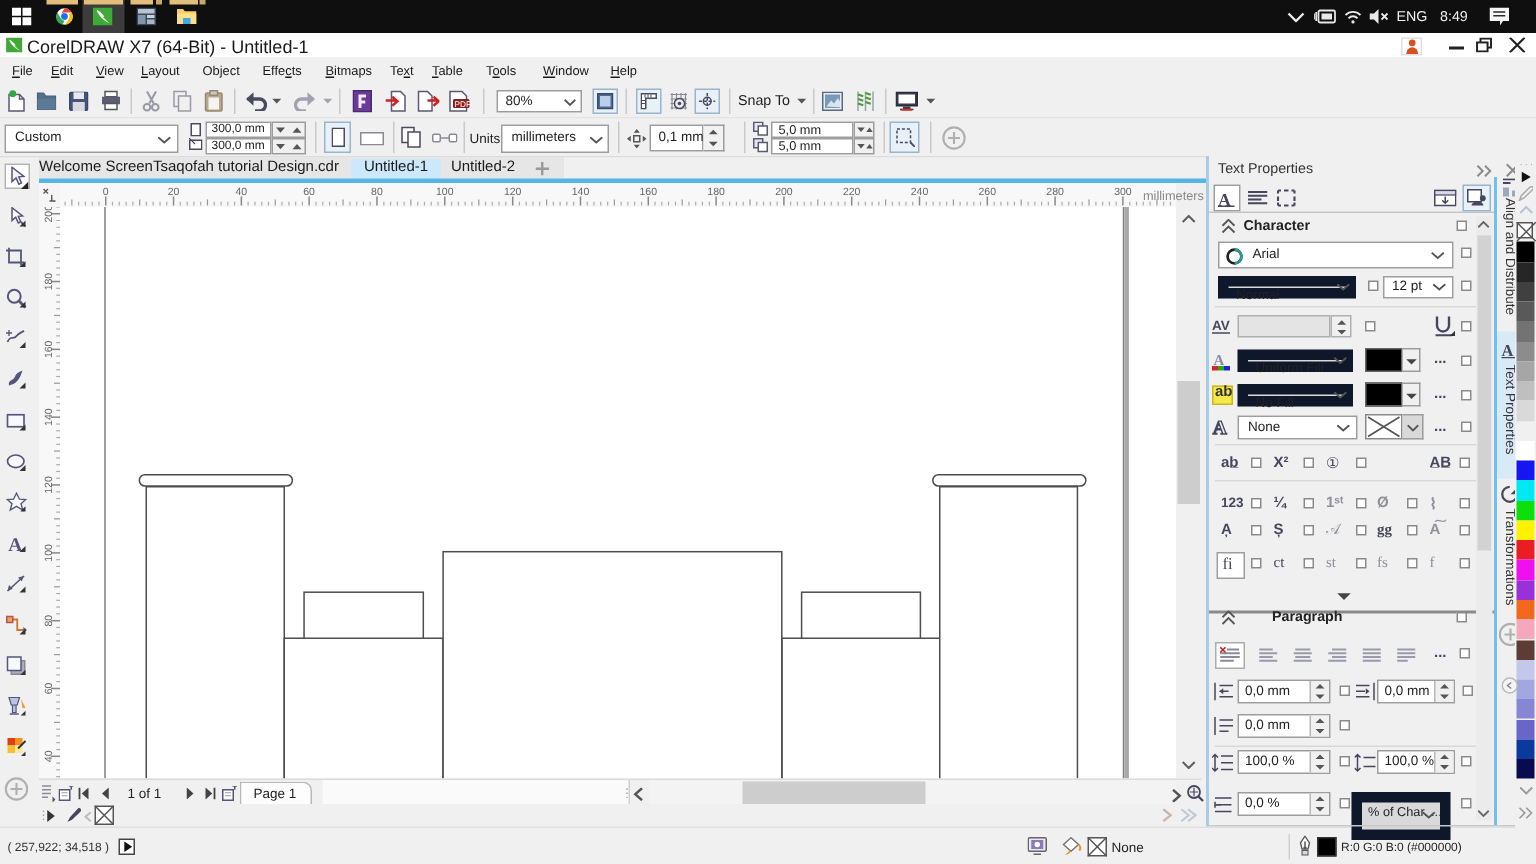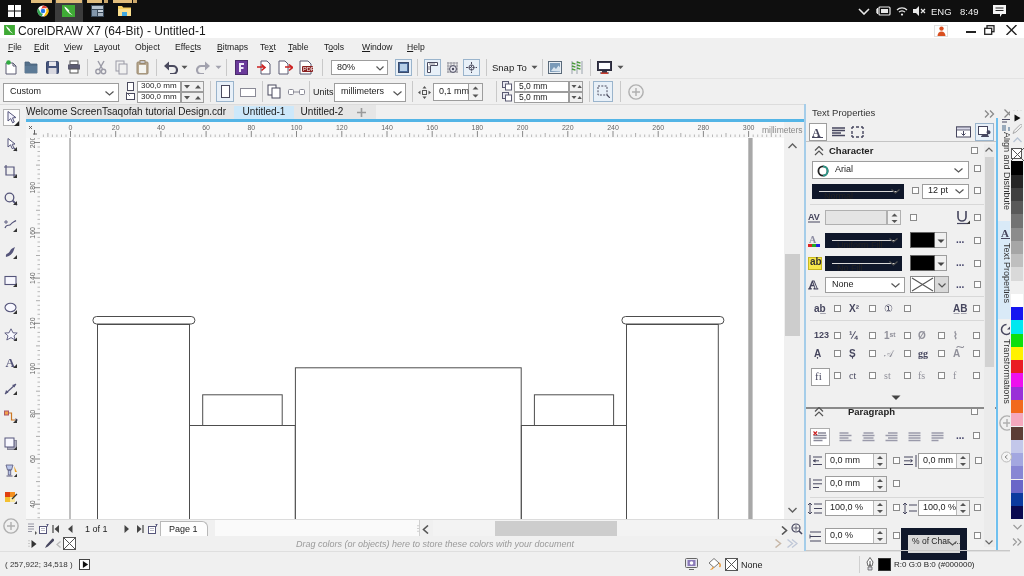--- a/index.html
+++ b/index.html
@@ -895,21 +895,20 @@
   <svg class="abs" style="left:44px;top:2px" width="10" height="11" viewBox="0 0 10 11">
     <path d="M8.5 0.5 a1.6 1.6 0 0 1 1 2.8 L4 8.5 L1 10 L2.5 7 L7.5 1.5z" fill="#46465e"></path>
   </svg>
   <svg class="abs" style="left:56px;top:5px" width="5" height="7" viewBox="0 0 5 7">
       <path d="M4.5 0.5 L1 3.5 L4.5 6.5" stroke="#bbb" stroke-width="1.3" fill="none"></path>
     </svg>
   <div class="abs" style="left:63px;top:1px;width:13px;height:13px;background:#fff;border:1px solid #555;"></div>
   <svg class="abs" style="left:63px;top:1px" width="13" height="13" viewBox="0 0 13 13">
       <path d="M0 0 L13 13 M13 0 L0 13" stroke="#555" stroke-width="1"></path>
     </svg>
-  <div class="abs" style="left:296px;top:3px;font-size:9px;font-style:italic;color:#9a9a9a;">Drag colors (or objects) here to store these colors with your document</div>
   <svg class="abs" style="left:774px;top:3px" width="8" height="9" viewBox="0 0 8 9">
       <path d="M1.5 0.5 L6.5 4.5 L1.5 8.5" stroke="#c8b8a8" stroke-width="1.5" fill="none"></path>
     </svg>
   <svg class="abs" style="left:786px;top:3px" width="12" height="9" viewBox="0 0 12 9">
       <path d="M1.5 0.5 L6.5 4.5 L1.5 8.5 M6 0.5 L11 4.5 L6 8.5" stroke="#c0c8d8" stroke-width="1.4" fill="none"></path>
     </svg>
 </div>
 <div class="abs" id="statusbar">
   <div class="abs" style="left:5px;top:8px;font-size:8px;color:#333;">( 257,922; 34,518 )</div>
   <div class="abs" style="left:79px;top:7px;width:11px;height:11px;border:1px solid #444;background:#fff;"></div>

